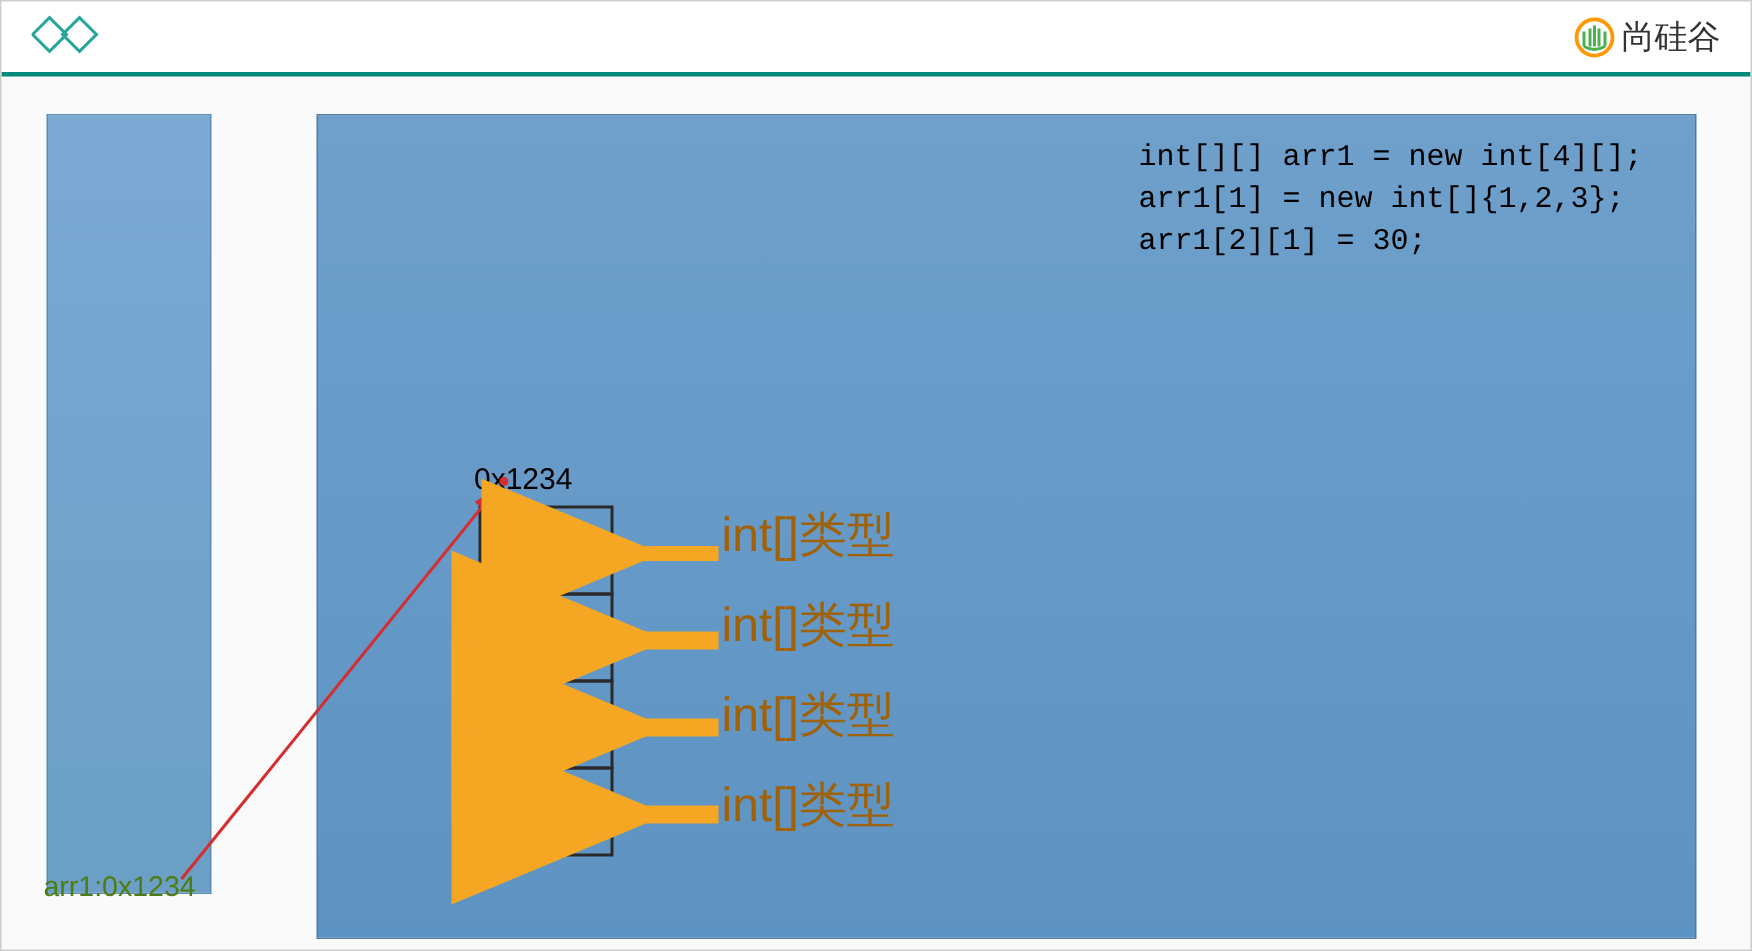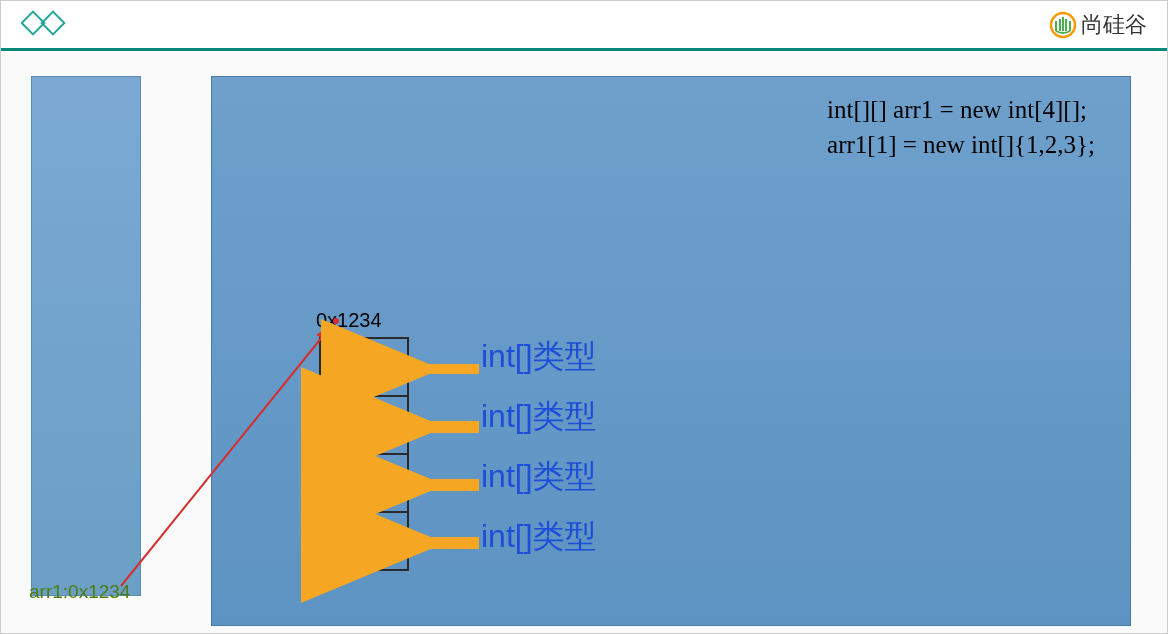--- a/index.html
+++ b/index.html
@@ -58,24 +58,24 @@
       top: 25px;
       width: 920px;
       height: 550px;
       background: linear-gradient(to bottom, #6fa0cc 0%, #5d93c2 100%);
       border: 1px solid #4a7ca8;
     }
     .code-block {
       position: absolute;
       right: 35px;
       top: 15px;
-      font-size: 25px;
+      font-size: 20px;
       color: #000;
       line-height: 1.4;
-      font-family: Liberation Serif, serif;
+      font-family: Liberation Mono, monospace;
     }
     .addr-label {
       position: absolute;
       left: 315px;
       top: 258px;
       font-size: 20px;
       color: #000;
     }
     .array-cells {
       position: absolute;
@@ -92,21 +92,21 @@
       justify-content: center;
       font-size: 20px;
       color: #000;
       margin-top: -2px;
     }
     .type-labels {
       position: absolute;
       left: 480px;
       top: 275px;
       font-size: 32px;
-      color: #1d4ed8;
+      color: #a16207;
       line-height: 60px;
       font-weight: 400;
     }
     .type-label {
       height: 60px;
       display: flex;
       align-items: center;
     }
     .watermark {
       position: absolute;
@@ -144,20 +144,21 @@
 
 <div class="main-area">
 
   <div class="stack-box"></div>
   <div class="stack-label">arr1:0x1234</div>
 
   <div class="heap-box">
     <div class="code-block">
       <div>int[][] arr1 = new int[4][];</div>
       <div>arr1[1] = new int[]{1,2,3};</div>
+      <div>arr1[2][1] = 30;</div>
     </div>
   </div>
 
   <div class="addr-label">0x1234</div>
 
   <div class="array-cells">
     <div class="cell">null</div>
     <div class="cell">null</div>
     <div class="cell">null</div>
     <div class="cell">null</div>

